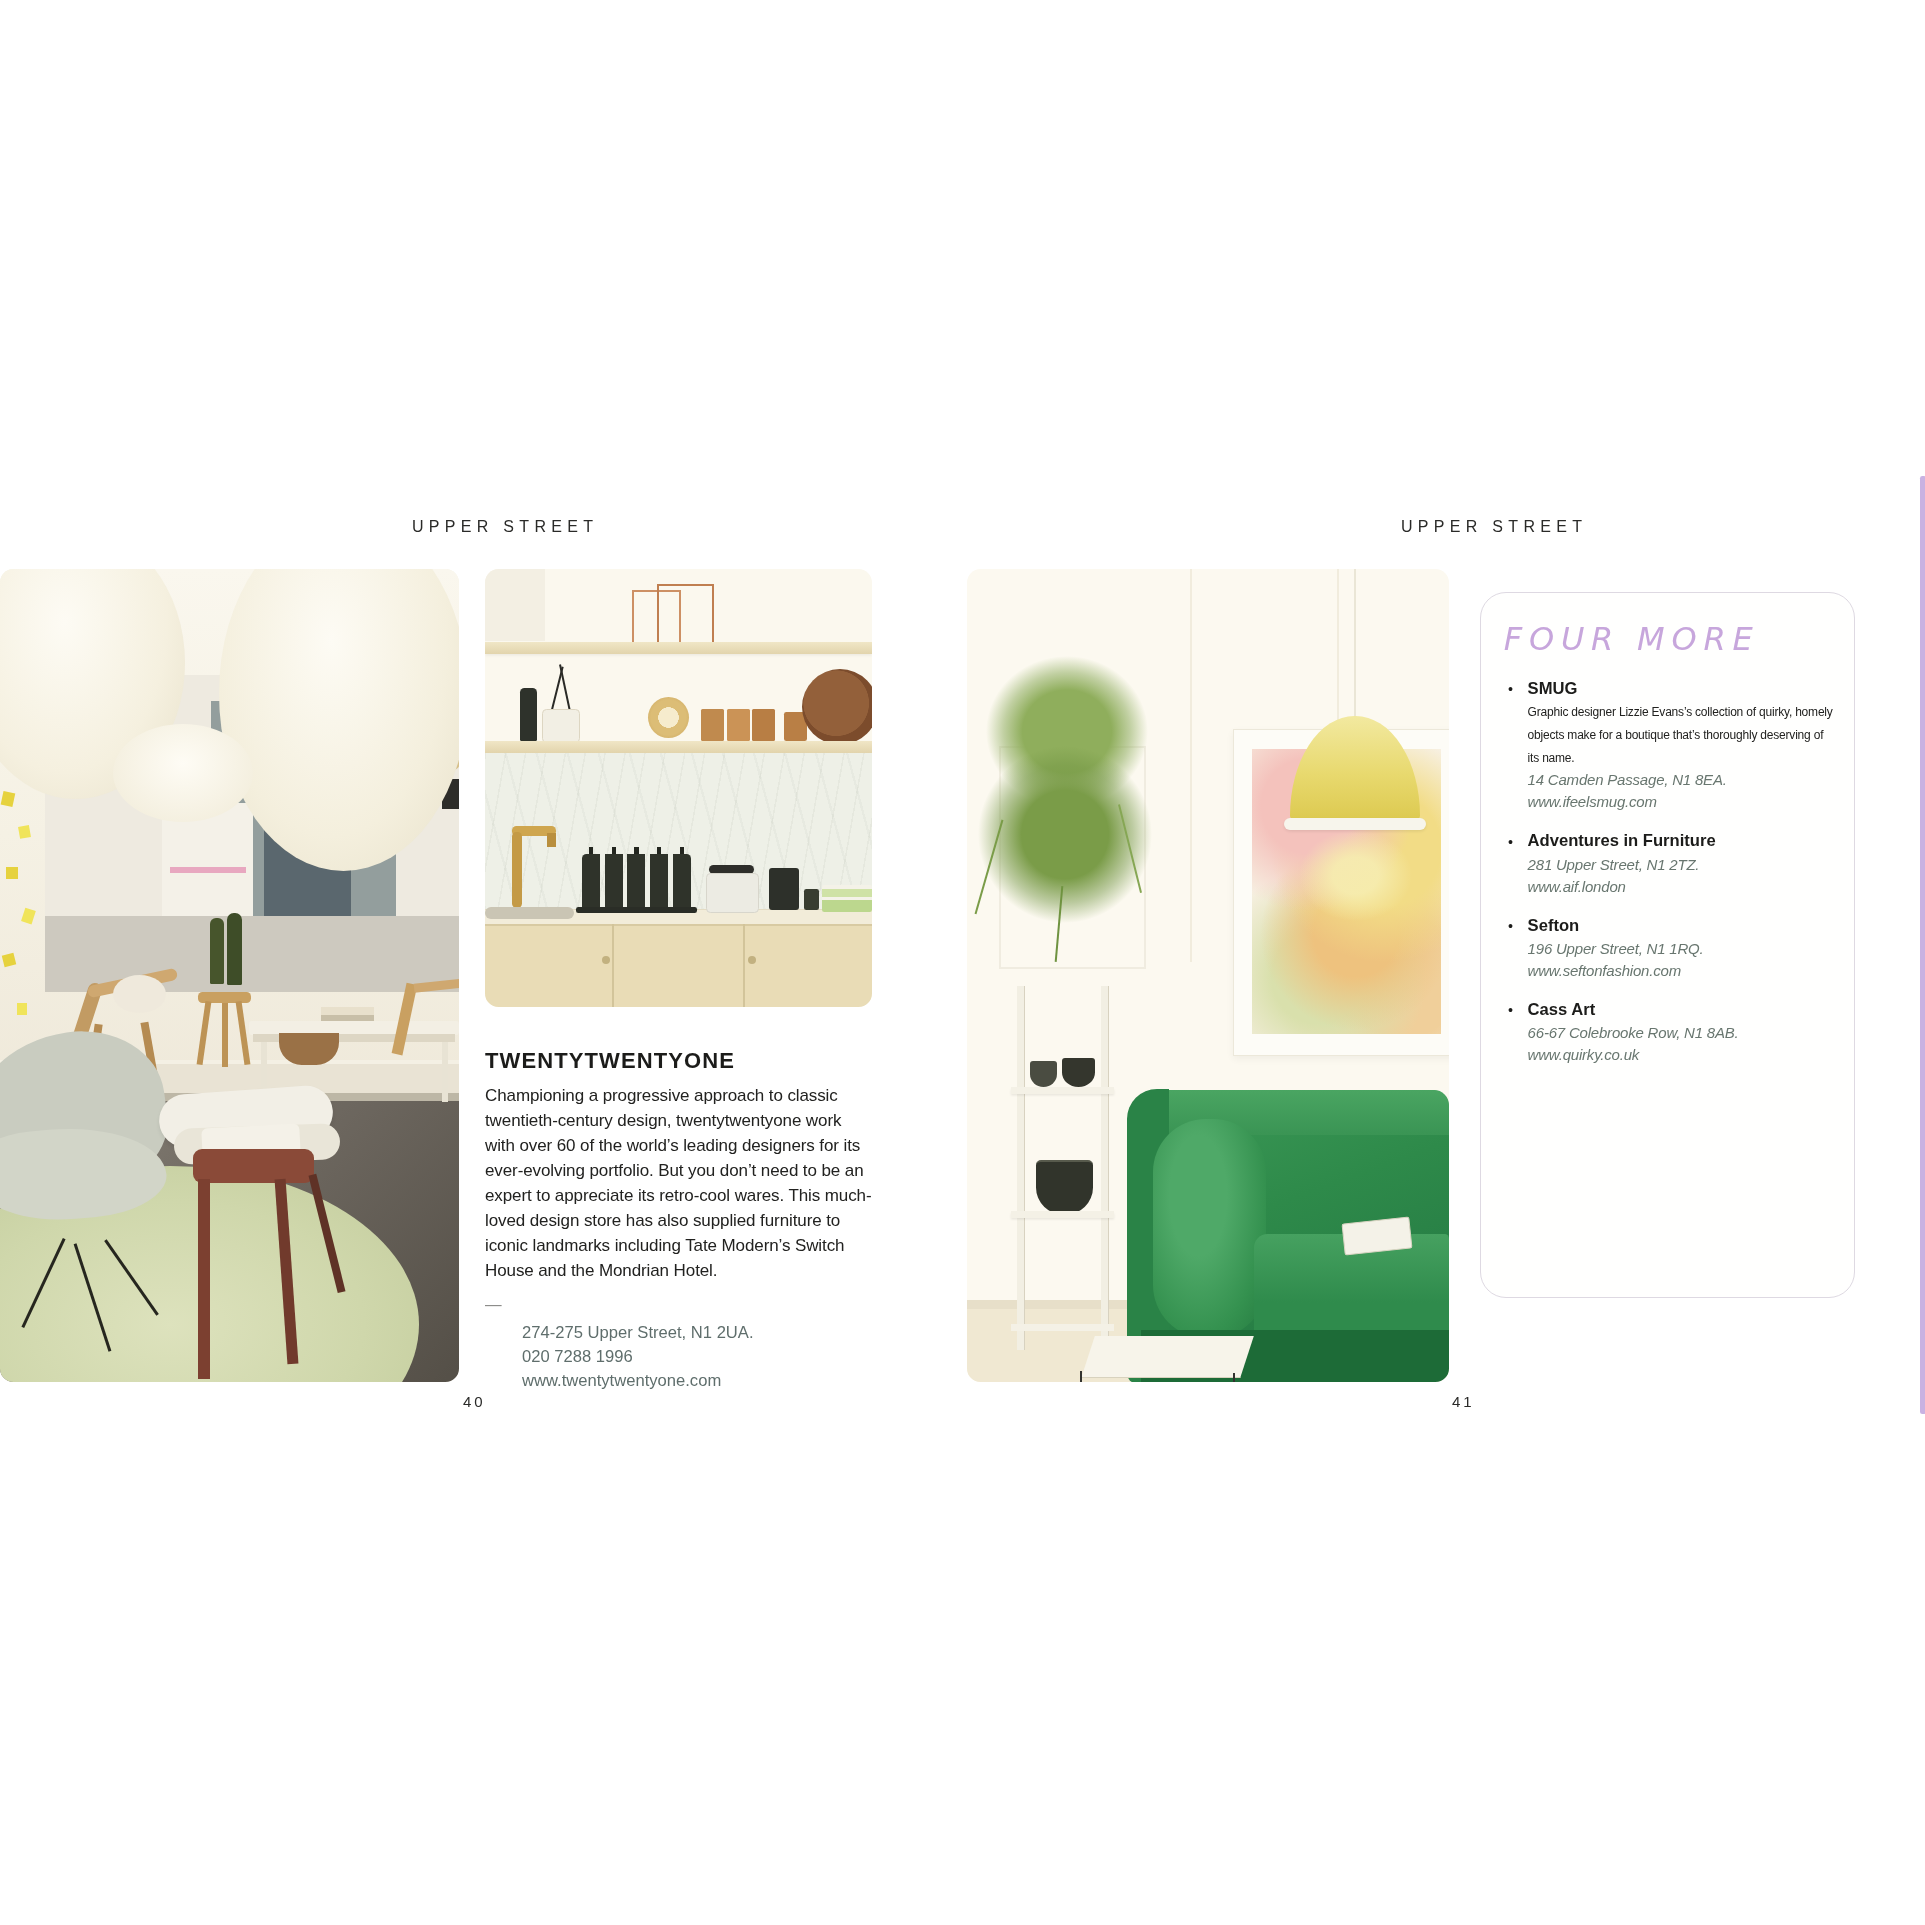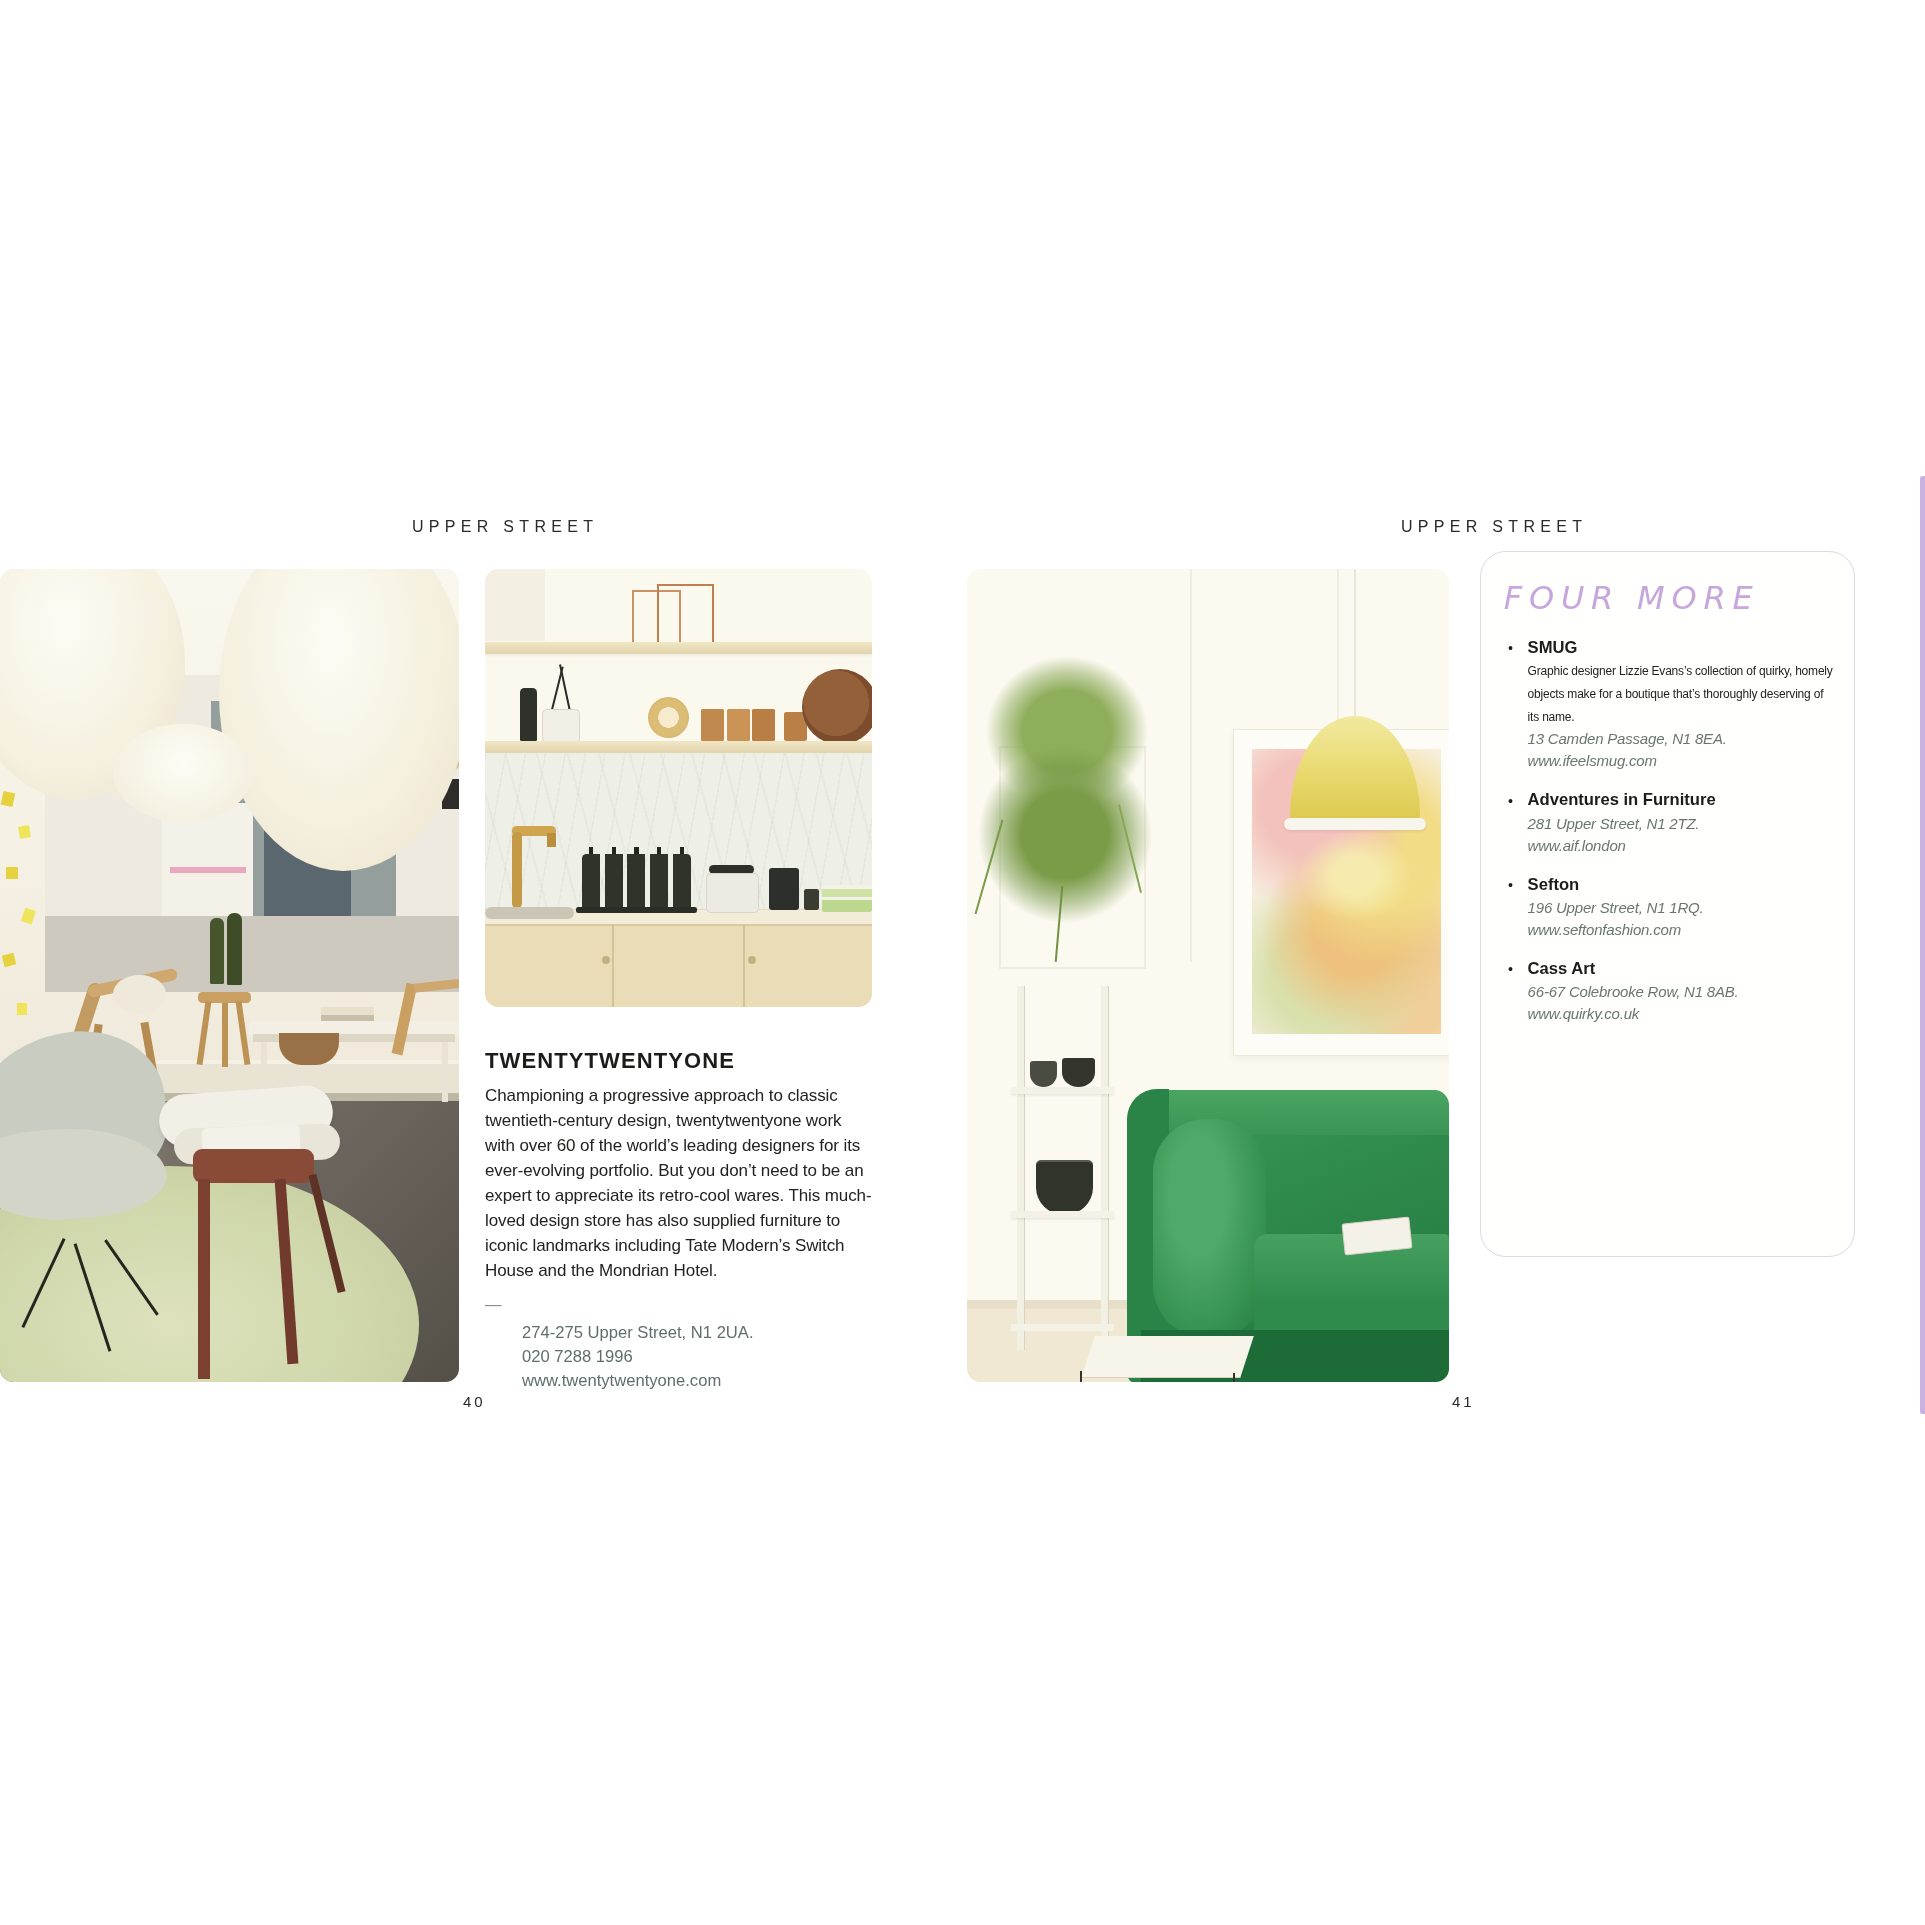--- a/index.html
+++ b/index.html
@@ -7,21 +7,21 @@
           font-family:"Liberation Sans",sans-serif;overflow:hidden;}
   .s{position:absolute;}
   .photo{position:absolute;overflow:hidden;border-radius:13.6px;background:#f6f2e8;}
   .hdr{position:absolute;font-size:16px;letter-spacing:5.3px;color:#2a2a28;font-weight:500;}
   .pagenum{position:absolute;font-size:15px;letter-spacing:3px;color:#2a2a28;}
   .article{position:absolute;left:485px;top:1048px;width:390px;}
   .article h2{font-size:22px;letter-spacing:1.1px;margin:0 0 9px 0;color:#1c1c1a;font-weight:bold;}
   .article p{font-size:17px;line-height:25px;margin:0;color:#222220;letter-spacing:-0.1px;}
   .dash{color:#8a8a88;font-size:16.6px;margin:12px 0 6px 0;}
   .addr{font-size:16.6px;line-height:24px;color:#5f6e6c;margin-left:37px;}
-  .fm-box{position:absolute;left:1480px;top:551px;width:375px;height:706px;
+  .fm-box{position:absolute;left:1480px;top:592px;width:375px;height:706px;
           border:1.5px solid #ded9e2;border-radius:26px;background:#fffffe;box-sizing:border-box;}
   .fm-title{font-family:"DejaVu Sans",sans-serif;font-style:italic;font-weight:400;
             font-size:32px;letter-spacing:6.8px;color:#c7a6dc;margin:27px 0 21px 22.7px;}
   .fm-item{display:flex;margin:0 18px 18px 27px;}
   .fm-bullet{width:19.6px;font-size:14.3px;color:#1c1c1a;padding-top:2.3px;flex-shrink:0;}
   .fm-content{flex:1;}
   .fm-name{font-size:16.6px;font-weight:bold;color:#1c1c1a;margin-bottom:2.3px;}
   .fm-desc{font-size:12px;line-height:22.7px;color:#222220;letter-spacing:-0.2px;}
   .fm-addr,.fm-url{font-size:15px;line-height:22px;font-style:italic;color:#68766f;letter-spacing:-0.2px;}
 </style>
@@ -180,21 +180,21 @@
   </div>
 
   <div class="fm-box">
     <div class="fm-title">FOUR MORE</div>
 
     <div class="fm-item">
       <div class="fm-bullet">•</div>
       <div class="fm-content">
         <div class="fm-name">SMUG</div>
         <div class="fm-desc">Graphic designer Lizzie Evans’s collection of quirky, homely objects make for a boutique that’s thoroughly deserving of its name.</div>
-        <div class="fm-addr">13 Camden Passage, N1 8EA.</div>
+        <div class="fm-addr">14 Camden Passage, N1 8EA.</div>
         <div class="fm-url">www.ifeelsmug.com</div>
       </div>
     </div>
 
     <div class="fm-item">
       <div class="fm-bullet">•</div>
       <div class="fm-content">
         <div class="fm-name">Adventures in Furniture</div>
         <div class="fm-addr">281 Upper Street, N1 2TZ.</div>
         <div class="fm-url">www.aif.london</div>

